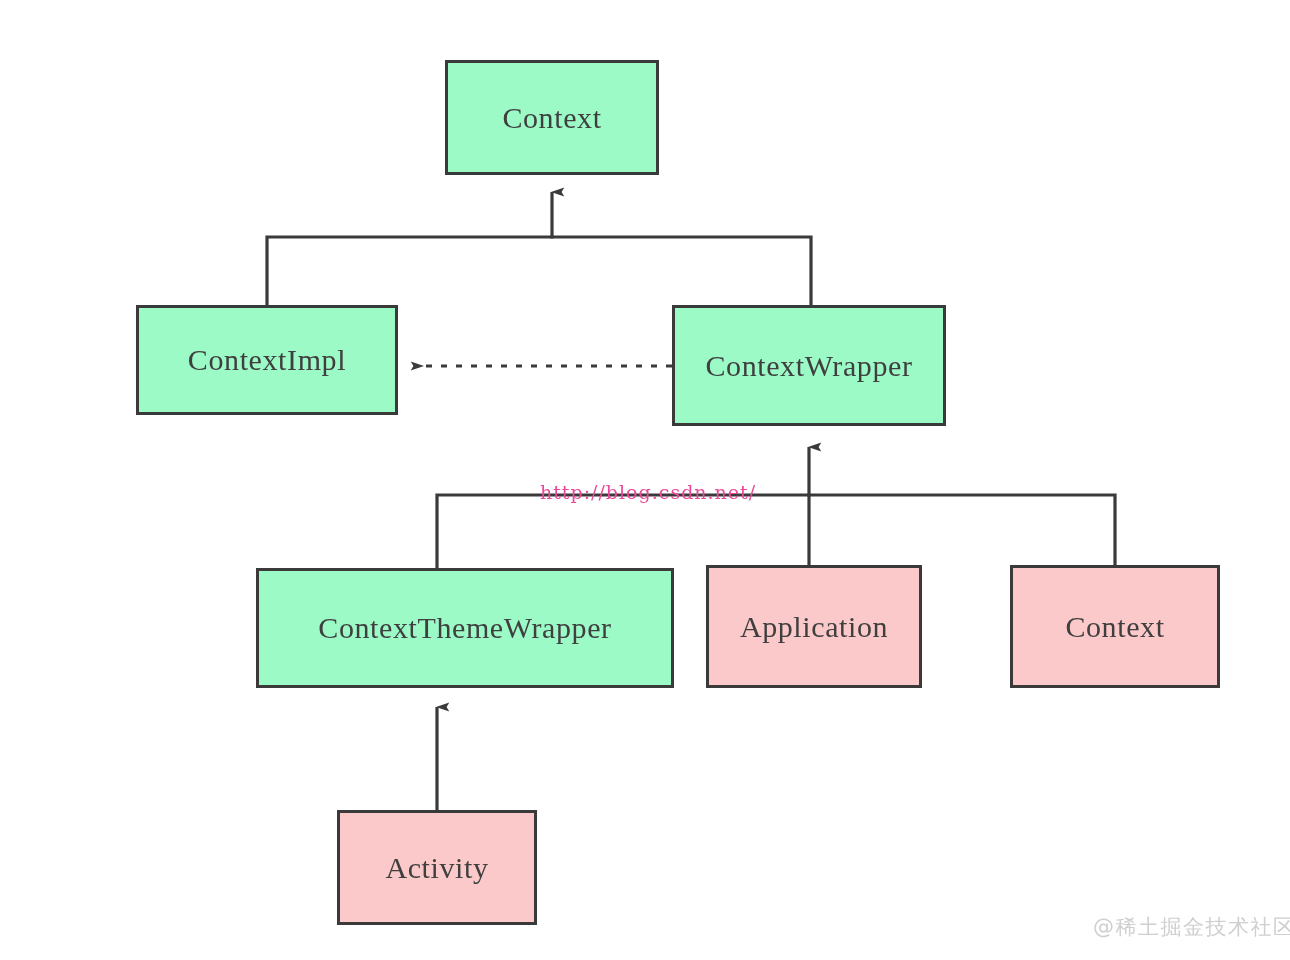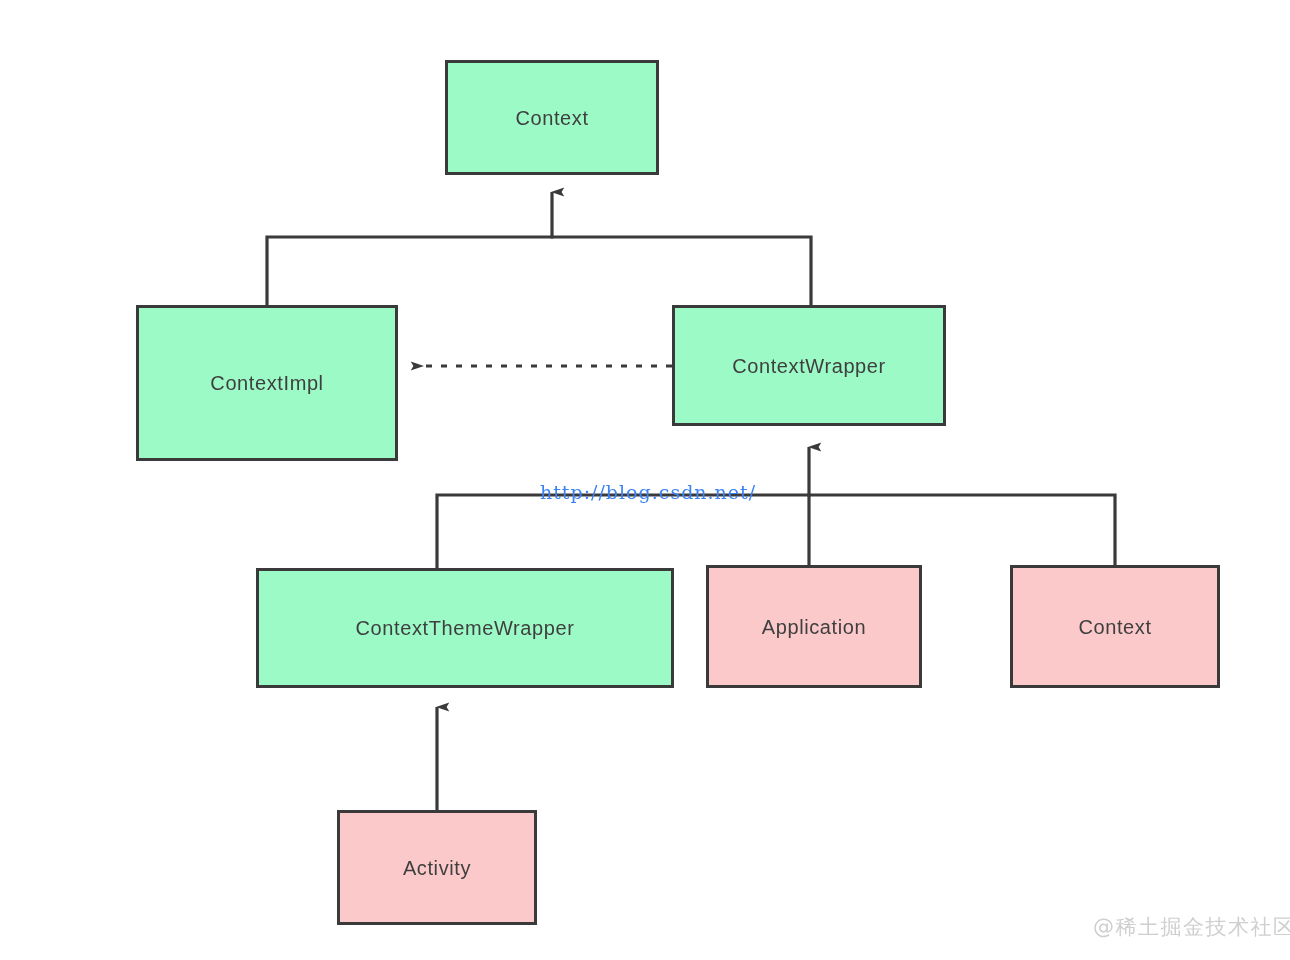--- a/index.html
+++ b/index.html
@@ -37,35 +37,35 @@
   .node {
     position: absolute;
     box-sizing: border-box;
     border: 3px solid #3a3a3a;
     display: flex;
     align-items: center;
     justify-content: center;
     z-index: 2;
   }
   .node-label {
-    font-family: Liberation Sans, sans-serif;
-    font-size: 20px;
+    font-family: Liberation Serif, serif;
+    font-size: 30px;
     color: #3f3f3f;
     letter-spacing: 0.6px;
     line-height: 1;
     white-space: nowrap;
   }
 
   
   .watermark-url {
     position: absolute;
     z-index: 3;
     font-family: "DejaVu Serif", serif;
     font-size: 19px;
-    color: #3b82f6;
+    color: #ec4899;
     letter-spacing: 1px;
     white-space: nowrap;
     pointer-events: none;
   }
   .watermark-brand {
     position: absolute;
     z-index: 3;
     font-family: "DejaVu Sans", sans-serif;
     font-size: 21px;
     color: #cfcfcf;
@@ -115,21 +115,21 @@
 
     <g>
       <path d="M 437 810 L 437 707" fill="none" stroke="#3a3a3a" stroke-width="3.2" marker-end="url(#arrow-up)"></path>
     </g>
   </svg>
 
   <div class="node" style="left:445px; top:60px; width:214px; height:115px; background:#9CFAC7;">
     <span class="node-label">Context</span>
   </div>
 
-  <div class="node" style="left:136px; top:305px; width:262px; height:156px; background:#9CFAC7;">
+  <div class="node" style="left:136px; top:305px; width:262px; height:110px; background:#9CFAC7;">
     <span class="node-label">ContextImpl</span>
   </div>
 
   <div class="node" style="left:672px; top:305px; width:274px; height:121px; background:#9CFAC7;">
     <span class="node-label">ContextWrapper</span>
   </div>
 
   <div class="node" style="left:256px; top:568px; width:418px; height:120px; background:#9CFAC7;">
     <span class="node-label">ContextThemeWrapper</span>
   </div>

